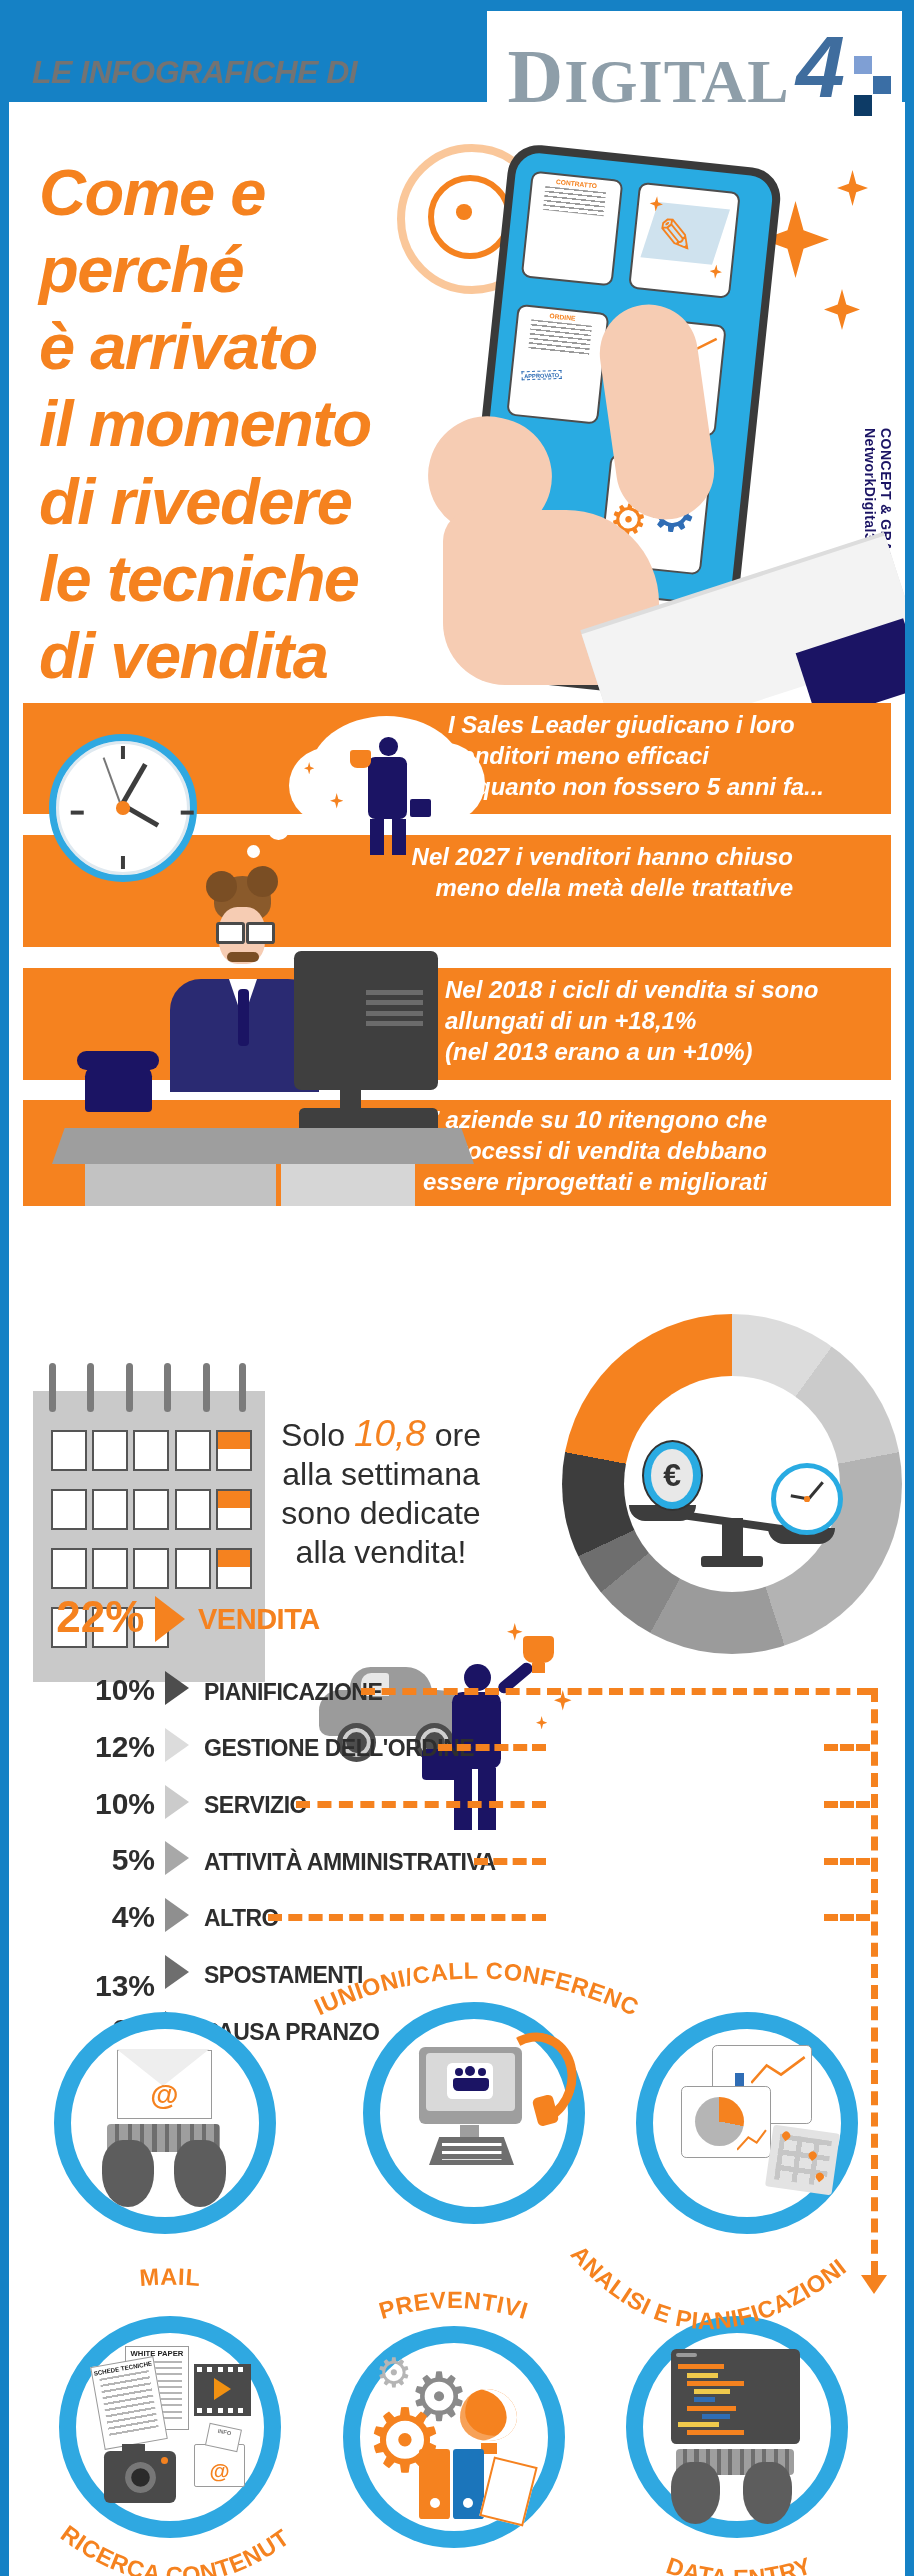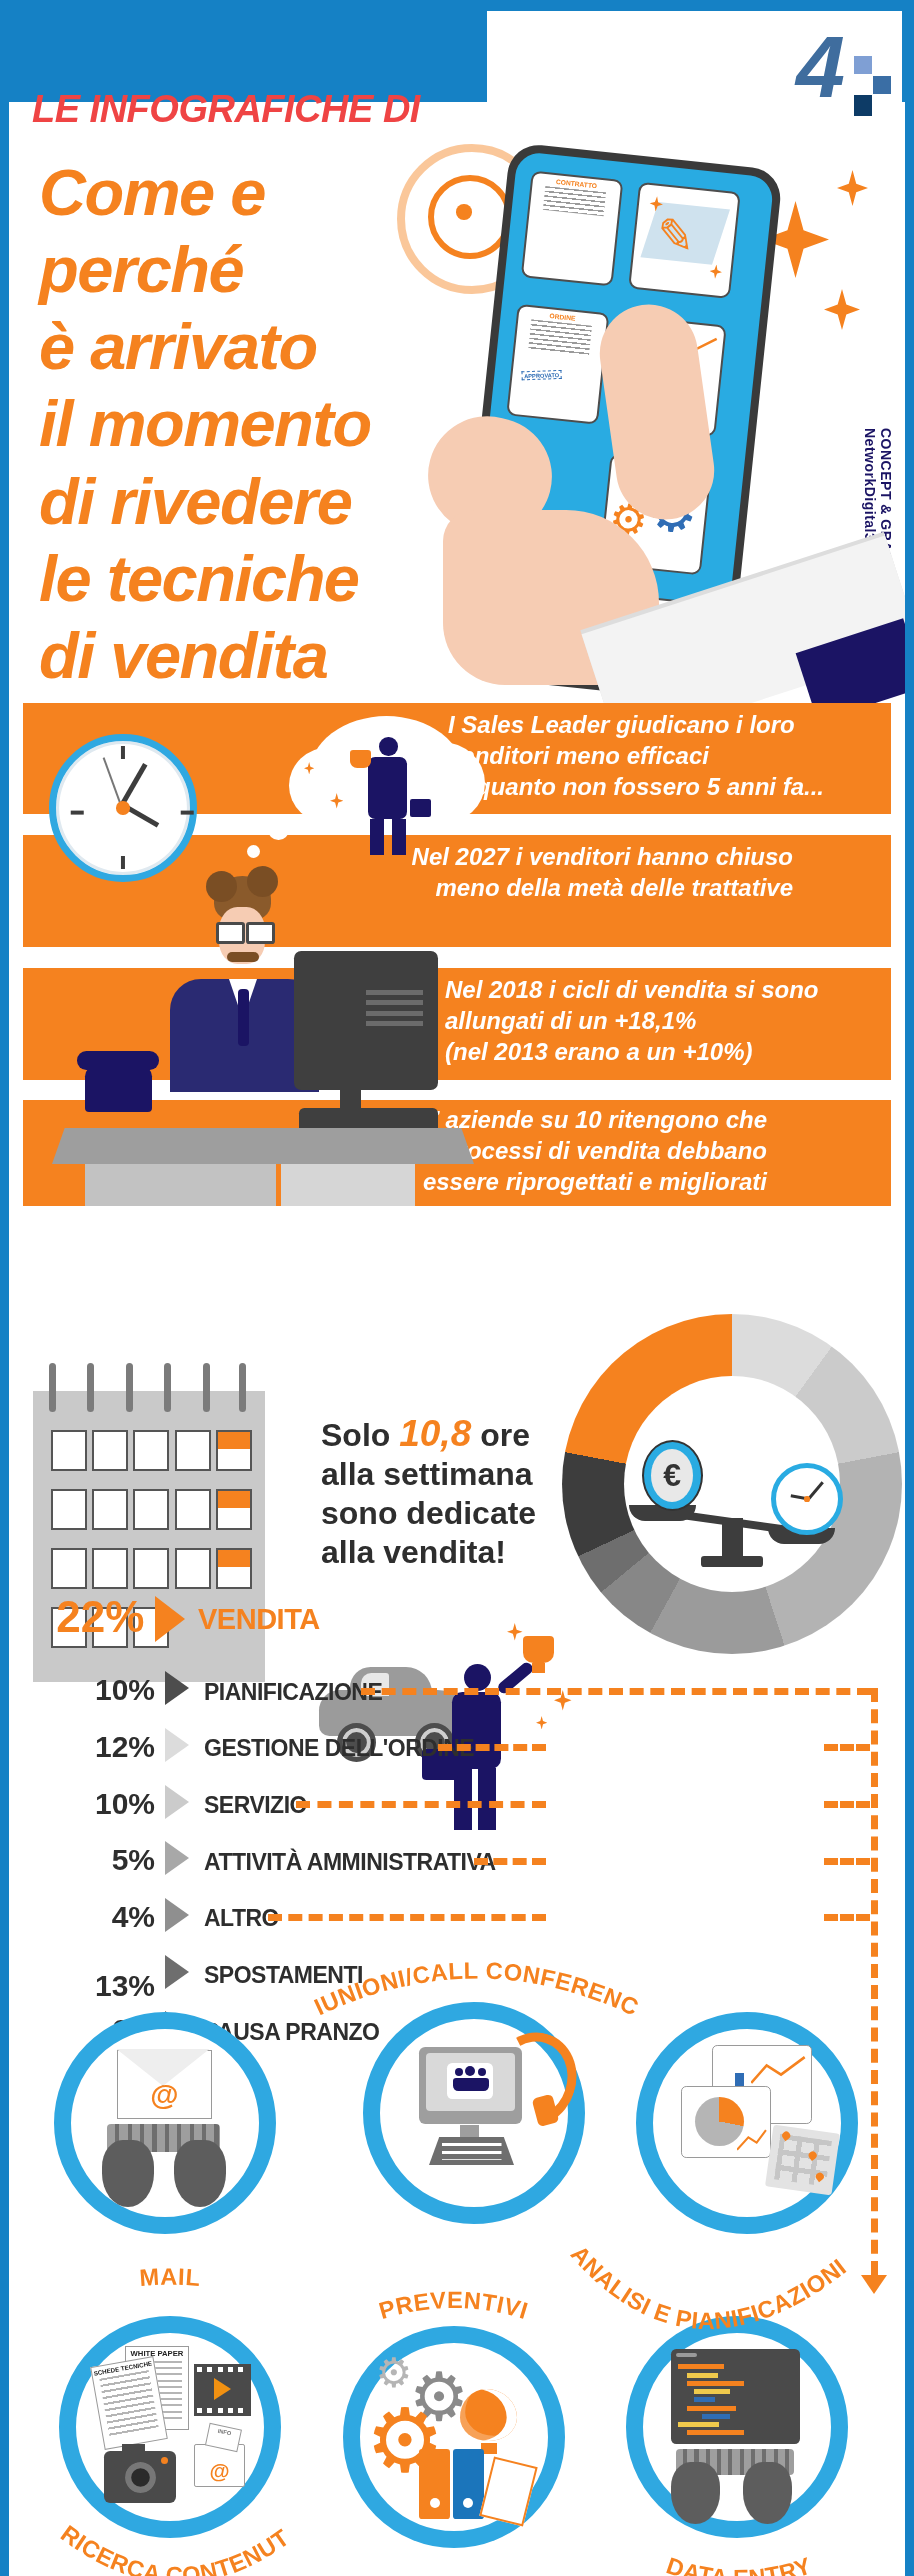--- a/index.html
+++ b/index.html
@@ -4,21 +4,21 @@
 <style>
   html,body{margin:0;padding:0;background:#ffffff;}
   body{font-family:"Liberation Sans",sans-serif;-webkit-font-smoothing:antialiased;}
   #page{position:relative;width:914px;height:3884px;background:#fff;overflow:hidden;}
   .abs{position:absolute;}
   
   .frame-l{left:0;top:0;width:9.3px;height:3884px;background:#1581C5;}
   .frame-r{right:0;top:0;width:9.3px;height:3884px;background:#1581C5;}
   
   .header{left:0;top:0;width:914px;height:102px;background:#1581C5;}
-  .header-label{left:32px;top:54px;font-size:38px;font-weight:bold;font-style:italic;color:#ef4444;letter-spacing:-0.5px;margin-top:34px;}
+  .header-label{left:32px;top:54px;font-size:32px;font-weight:bold;font-style:italic;color:#737373;letter-spacing:-0.5px;}
   .logobox{left:487px;top:11.3px;width:415px;height:101px;background:#fff;}
   .logoword{left:20.6px;top:20.6px;font-size:62px;font-weight:bold;color:#8E9EA9;letter-spacing:1px;font-family:"Liberation Serif",serif;}
   .logoword .bigd{font-size:77px;}
   .logo4{left:309px;top:5.2px;font-size:88px;font-weight:bold;font-style:italic;color:#3F6D9E;}
   .sq{position:absolute;}
   
   .titleline{font-size:65px;font-weight:bold;font-style:italic;color:#F5821F;letter-spacing:-1.5px;white-space:nowrap;}
   .credit{left:873px;top:428px;width:20.6px;height:319px;writing-mode:vertical-rl;font-size:14px;font-weight:bold;color:#1B1464;letter-spacing:0.5px;}
   
   .spark{position:absolute;background:#F5821F;clip-path:polygon(50% 0,62% 38%,100% 50%,62% 62%,50% 100%,38% 62%,0 50%,38% 38%);}
@@ -41,21 +41,21 @@
   
   .clock{left:49px;top:734px;width:134px;height:134px;border-radius:50%;background:#fff;border:7.2px solid #2FA8E1;box-shadow:0 0 0 3.1px #dfe9f0 inset;}
   .clock .hand{position:absolute;background:#3d3d3d;left:50%;top:50%;transform-origin:0 0;}
   .clock .dot{position:absolute;left:50%;top:50%;width:13.4px;height:13.4px;margin:-6.7px;border-radius:50%;background:#F5821F;}
   .tick{position:absolute;left:50%;top:50%;width:4.1px;height:13.4px;background:#3d3d3d;}
   
   .cal{left:33px;top:1391px;width:232px;height:291px;background:#C9C9C9;}
   .cal .ring{position:absolute;top:-28px;width:7.2px;height:49px;background:#7b7b7b;border-radius:3.6px;}
   .cal .cell{position:absolute;width:32px;height:37px;background:#fff;border:2.1px solid #555;}
   .cal .cell.half:before{content:"";position:absolute;left:0;top:0;right:0;height:45%;background:#F5821F;}
-  .timenote{font-size:32px;font-weight:bold;color:#2e2e2e;line-height:39px;margin-left:48px;}
+  .timenote{font-size:32px;font-weight:normal;color:#2e2e2e;text-align:center;line-height:39px;}
   .timenote .hl{color:#F5821F;font-size:37px;font-style:italic;}
   
   .donut{left:562px;top:1314px;width:340px;height:340px;border-radius:50%;}
   .donut .hole{position:absolute;left:50%;top:50%;width:216px;height:216px;margin:-108px;border-radius:50%;background:#fff;}
   .scale-beam{position:absolute;background:#3d3d3d;}
   
   .act-pct{position:absolute;font-size:30px;font-weight:bold;color:#2e2e2e;width:129px;text-align:right;}
   .act-arrow{position:absolute;width:0;height:0;border-top:17.5px solid transparent;border-bottom:17.5px solid transparent;border-left:24px solid #999;}
   .act-label{position:absolute;font-size:23px;font-weight:bold;color:#2e2e2e;letter-spacing:-0.5px;white-space:nowrap;}
   .dash-h{position:absolute;height:0;border-top:7.2px dashed #F5821F;}
@@ -82,20 +82,21 @@
   .papersheet .body{margin:3.1px auto 0;width:80%;height:70%;background:repeating-linear-gradient(#b5b5b5 0 2.1px,transparent 2.1px 6.2px);}
 </style>
 </head>
 <body>
 
 <div id="page">
 
   <div class="abs header"></div>
   <div class="abs header-label">LE INFOGRAFICHE DI</div>
   <div class="abs logobox">
+    <div class="abs logoword"><span class="bigd">D</span>IGITAL</div>
     <div class="abs logo4">4</div>
     <div class="sq" style="left:367px;top:45px;width:17.5px;height:17.5px;background:#7F9FD4;"></div>
     <div class="sq" style="left:386px;top:65px;width:17.5px;height:17.5px;background:#3A6EA5;"></div>
     <div class="sq" style="left:367px;top:84px;width:17.5px;height:20.6px;background:#0D3B66;"></div>
   </div>
 
   <div>
     <div class="abs titleline" style="left:39px;top:155px;">Come e</div>
     <div class="abs titleline" style="left:39px;top:232px;">perché</div>
     <div class="abs titleline" style="left:39px;top:309px;">è arrivato</div>

